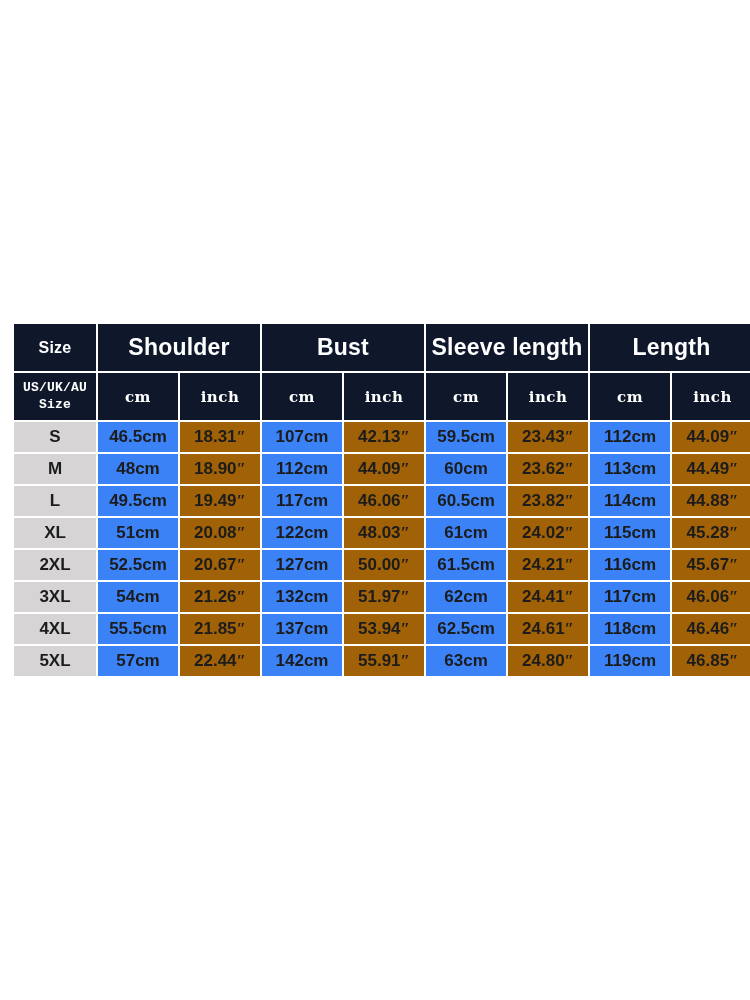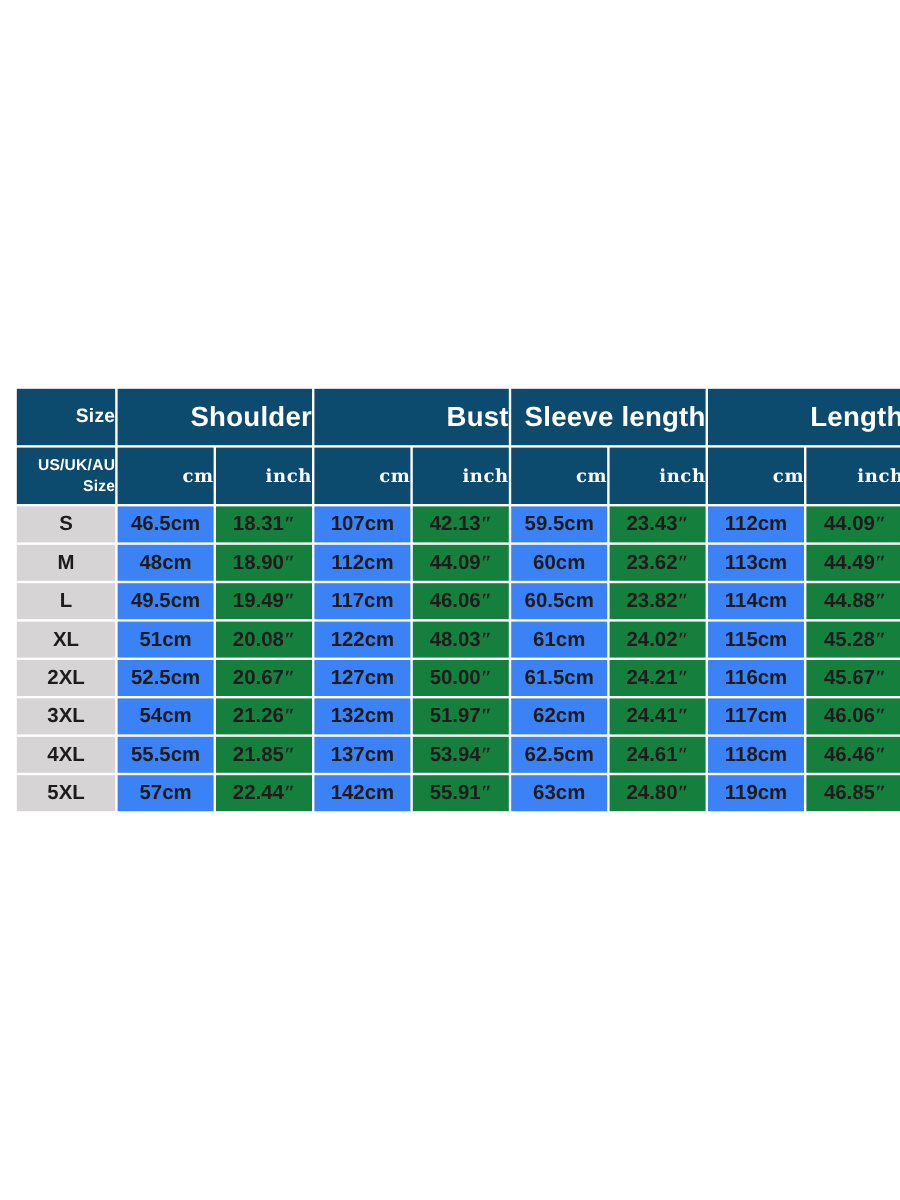--- a/index.html
+++ b/index.html
@@ -26,23 +26,23 @@
     width: 727px;
     border-collapse: separate;
     border-spacing: 2px 2px;
     table-layout: fixed;
   }
 
   
   th.hdr-main,
   th.hdr-sub,
   th.hdr-sizecol {
-    background: #0c4a6e;
+    background: #0f172a;
     color: #ffffff;
-    text-align: right;
+    text-align: center;
     vertical-align: middle;
     font-weight: bold;
     padding: 0;
   }
 
   th.hdr-main {
     height: 47px;
     font-family: "Liberation Sans", sans-serif;
     font-size: 23px;
     letter-spacing: 0.2px;
@@ -57,21 +57,21 @@
   th.hdr-sub {
     height: 47px;
     font-family: "DejaVu Serif", serif;
     font-size: 15px;
     font-weight: bold;
     letter-spacing: 0.5px;
   }
 
   th.hdr-sizecol {
     height: 47px;
-    font-family: Liberation Sans, sans-serif;
+    font-family: Liberation Mono, monospace;
     font-size: 13px;
     font-weight: bold;
     line-height: 1.25;
     letter-spacing: 0.2px;
   }
 
   
   td.cell {
     height: 30px;
     text-align: center;
@@ -87,21 +87,21 @@
   td.cell-size {
     background: #d6d4d4;
     font-size: 17px;
   }
 
   td.cell-cm {
     background: #3b82f6;
   }
 
   td.cell-inch {
-    background: #15803d;
+    background: #a16207;
   }
 
   .inch-mark {
     font-family: "Liberation Serif", serif;
     font-style: italic;
     font-weight: bold;
   }
 </style>
 </head>
 <body>

